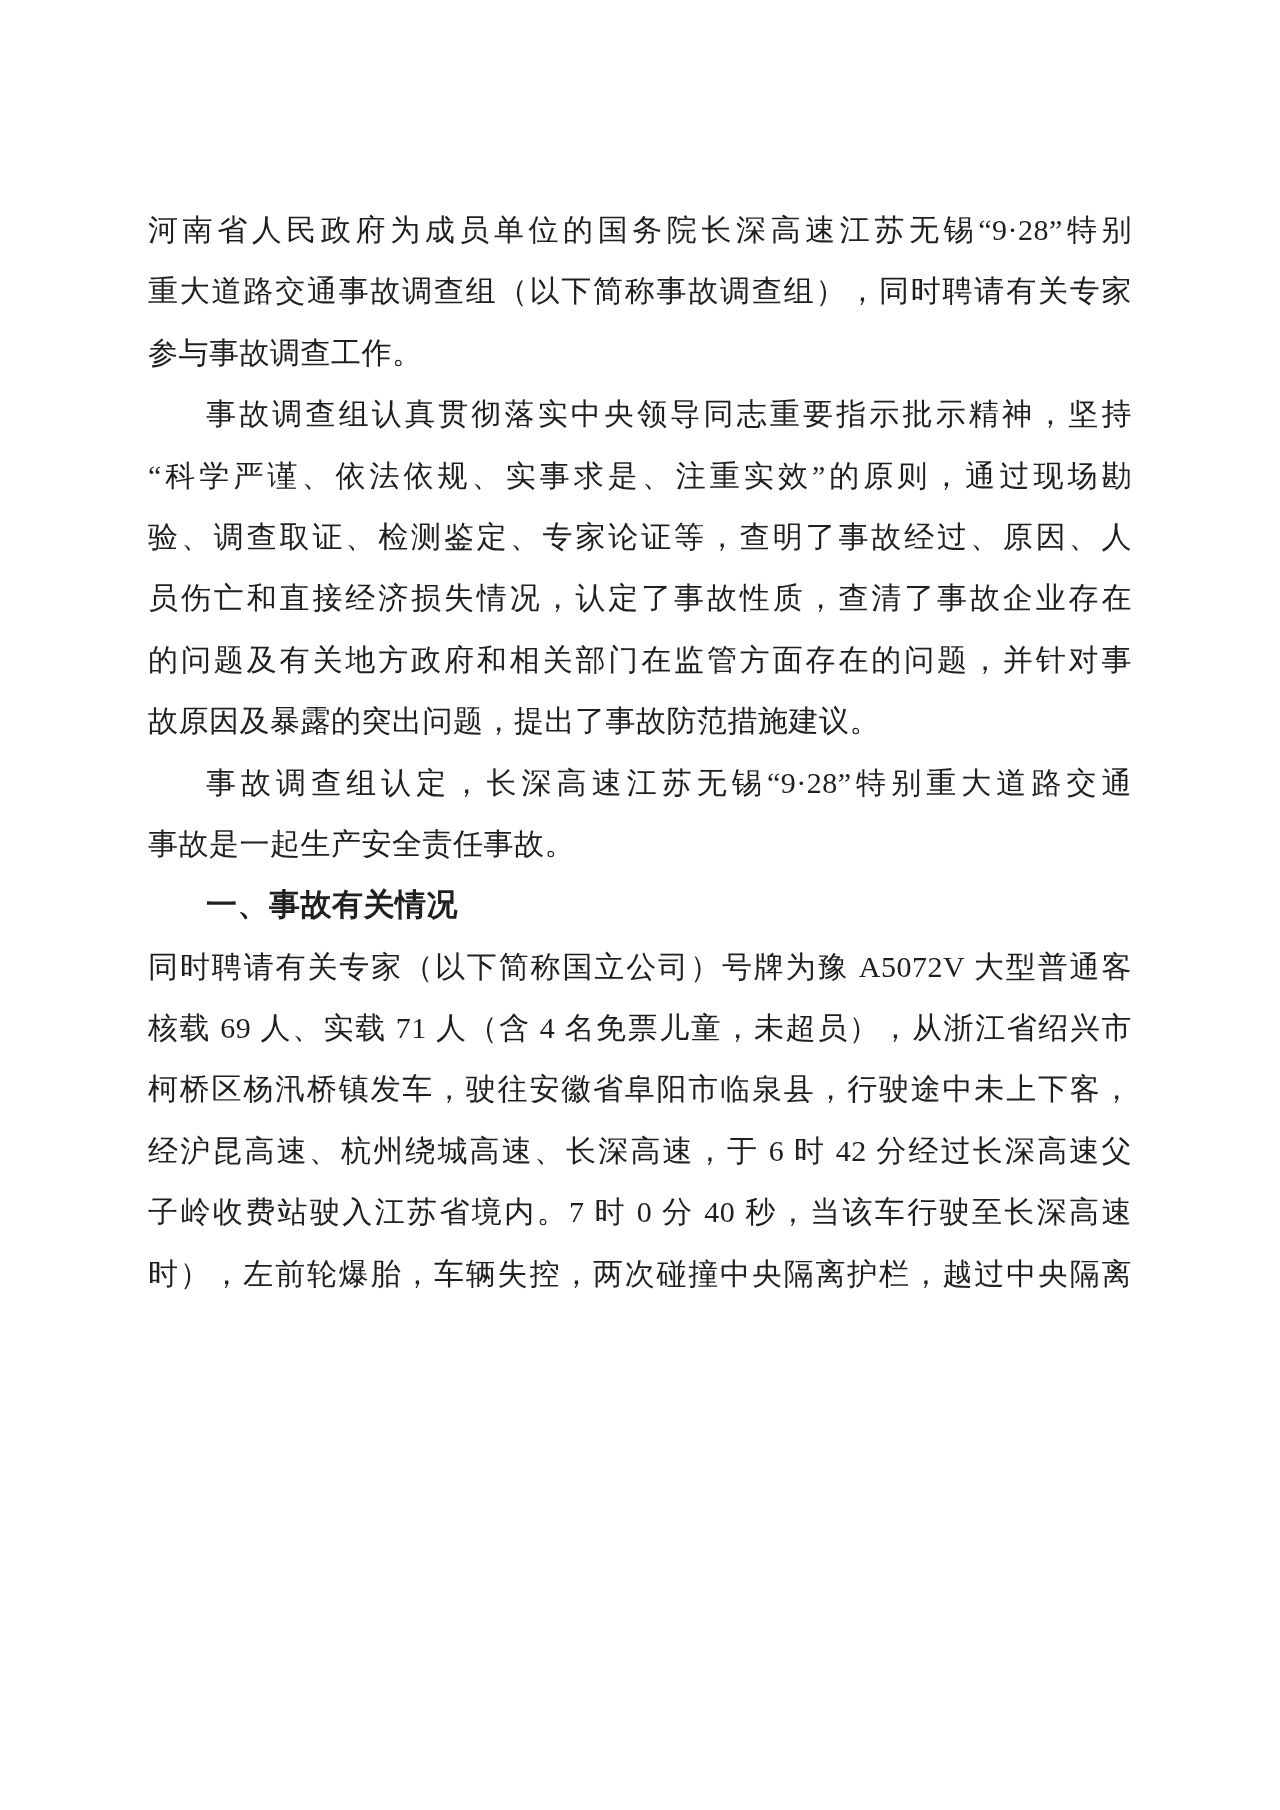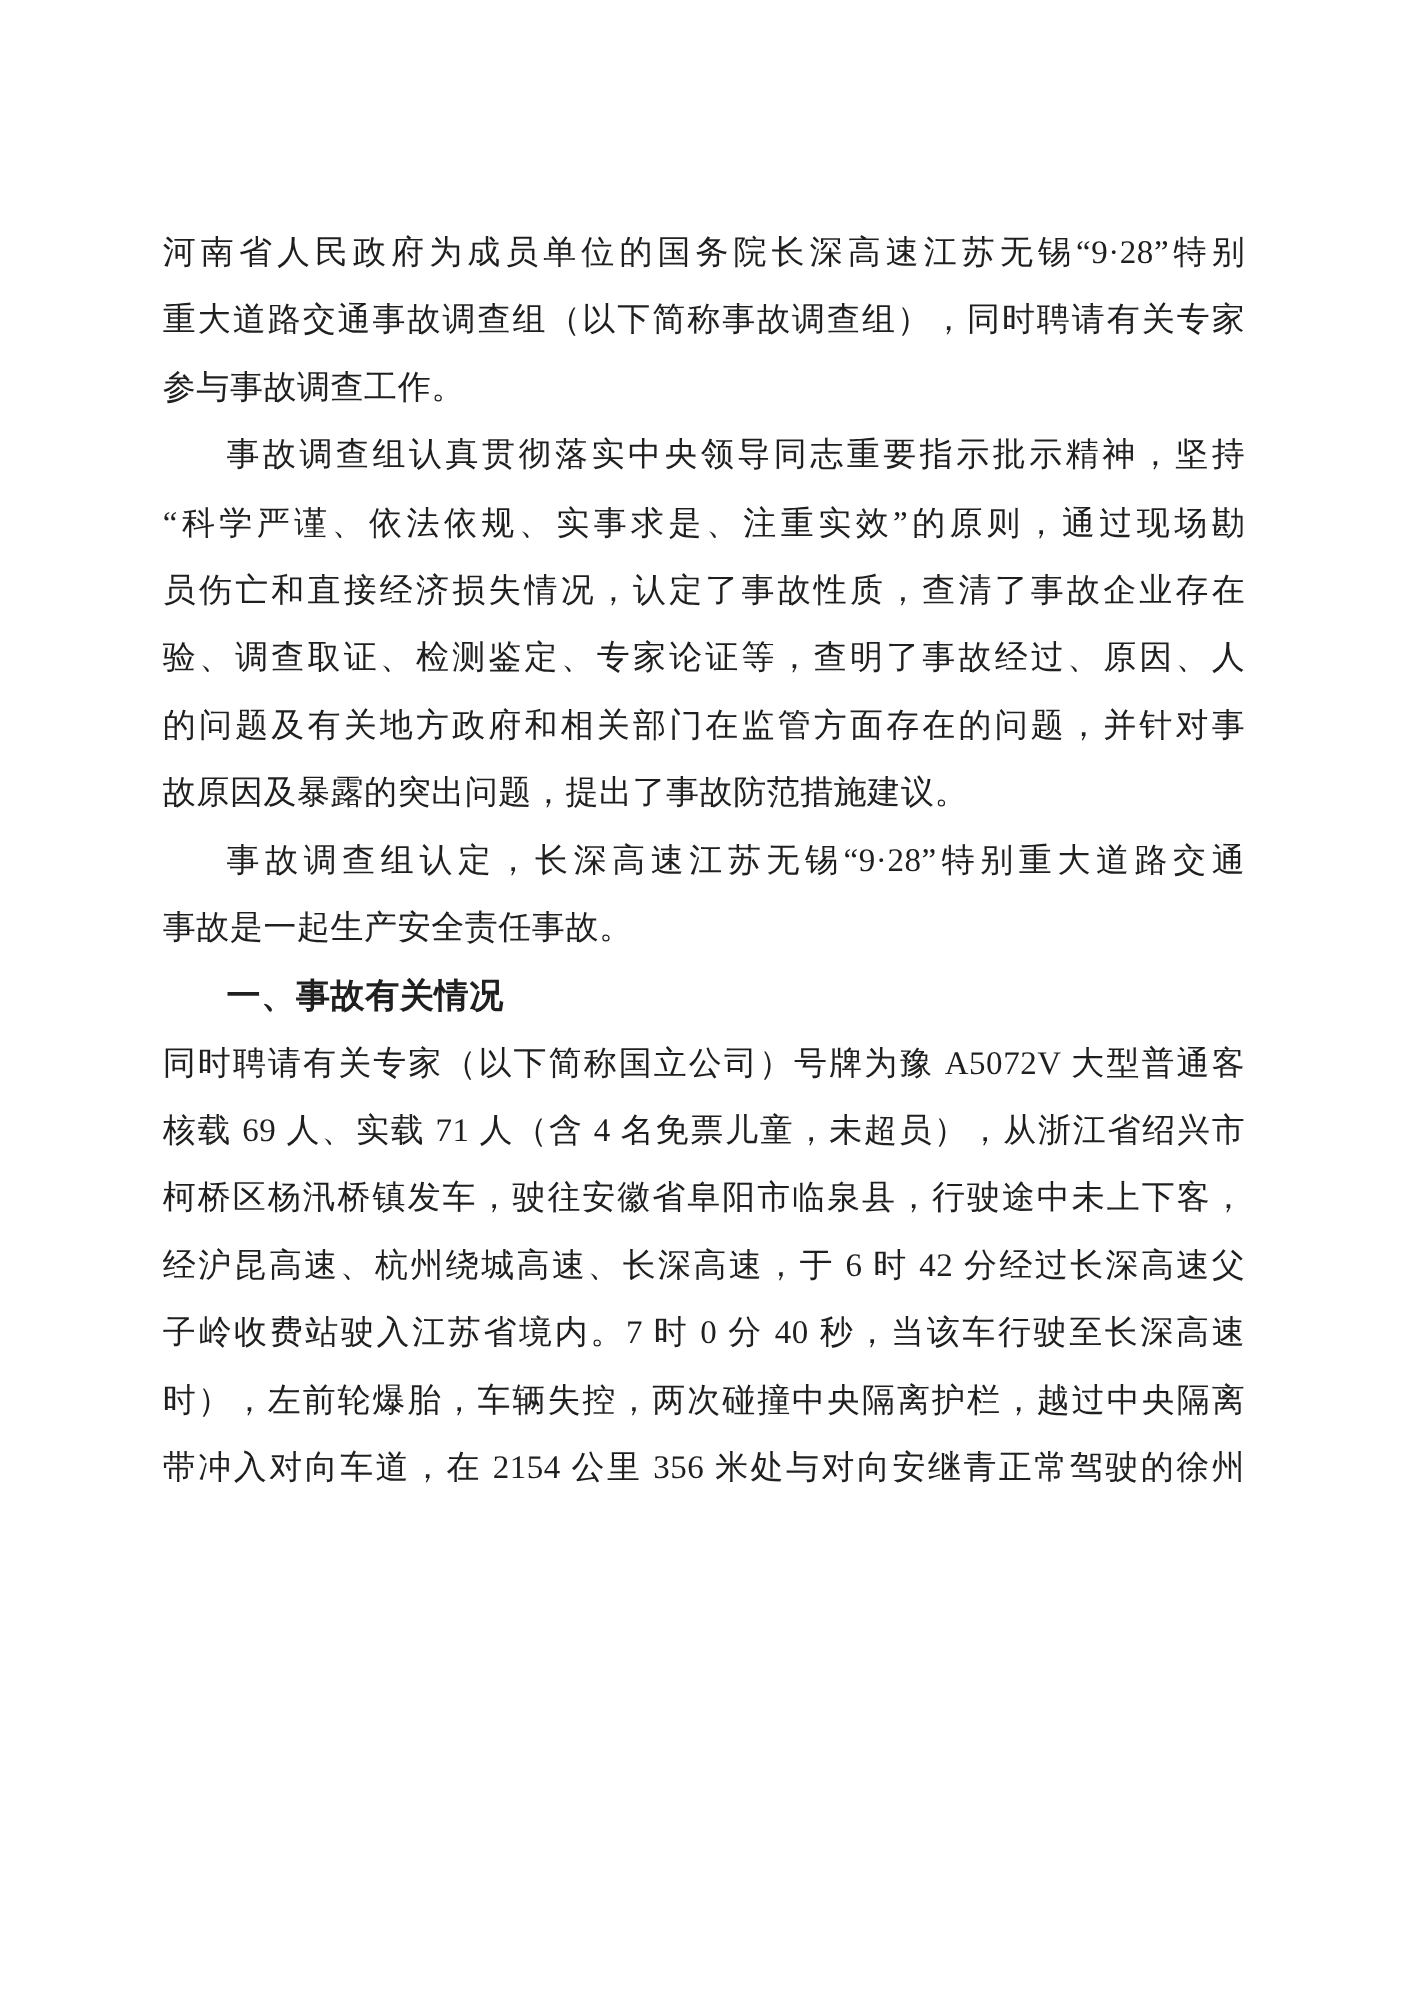--- a/index.html
+++ b/index.html
@@ -59,29 +59,28 @@
 </head>
 <body>
 
 <div class="page" style="background: rgb(255, 255, 255); color: rgb(31, 31, 31);">
   <div class="text-block">
       <div class="line body fill">河南省人民政府为成员单位的国务院长深高速江苏无锡“9·28”特别</div>
       <div class="line body fill">重大道路交通事故调查组（以下简称事故调查组），同时聘请有关专家</div>
       <div class="line body">参与事故调查工作。</div>
       <div class="line body indent fill">事故调查组认真贯彻落实中央领导同志重要指示批示精神，坚持</div>
       <div class="line body fill">“科学严谨、依法依规、实事求是、注重实效”的原则，通过现场勘</div>
+      <div class="line body fill">验、调查取证、检测鉴定、专家论证等，查明了事故经过、原因、人</div>
       <div class="line body fill">员伤亡和直接经济损失情况，认定了事故性质，查清了事故企业存在</div>
-      <div class="line body fill">验、调查取证、检测鉴定、专家论证等，查明了事故经过、原因、人</div>
       <div class="line body fill">的问题及有关地方政府和相关部门在监管方面存在的问题，并针对事</div>
       <div class="line body">故原因及暴露的突出问题，提出了事故防范措施建议。</div>
       <div class="line body indent fill">事故调查组认定，长深高速江苏无锡“9·28”特别重大道路交通</div>
       <div class="line body">事故是一起生产安全责任事故。</div>
       <div class="line heading1 indent">一、事故有关情况</div>
       <div class="line body fill">同时聘请有关专家（以下简称国立公司）号牌为豫 A5072V 大型普通客车，</div>
       <div class="line body fill">核载 69 人、实载 71 人（含 4 名免票儿童，未超员），从浙江省绍兴市</div>
       <div class="line body fill">柯桥区杨汛桥镇发车，驶往安徽省阜阳市临泉县，行驶途中未上下客，</div>
       <div class="line body fill">经沪昆高速、杭州绕城高速、长深高速，于 6 时 42 分经过长深高速父</div>
       <div class="line body fill">子岭收费站驶入江苏省境内。7 时 0 分 40 秒，当该车行驶至长深高速</div>
       <div class="line body fill">时），左前轮爆胎，车辆失控，两次碰撞中央隔离护栏，越过中央隔离</div>
-      <div class="line body fill">带冲入对向车道，在 2154 公里 356 米处与对向安继青正常驾驶的徐州</div>
     </div>
   <div class="page-number">2</div>
 </div>
 
 </body></html>

